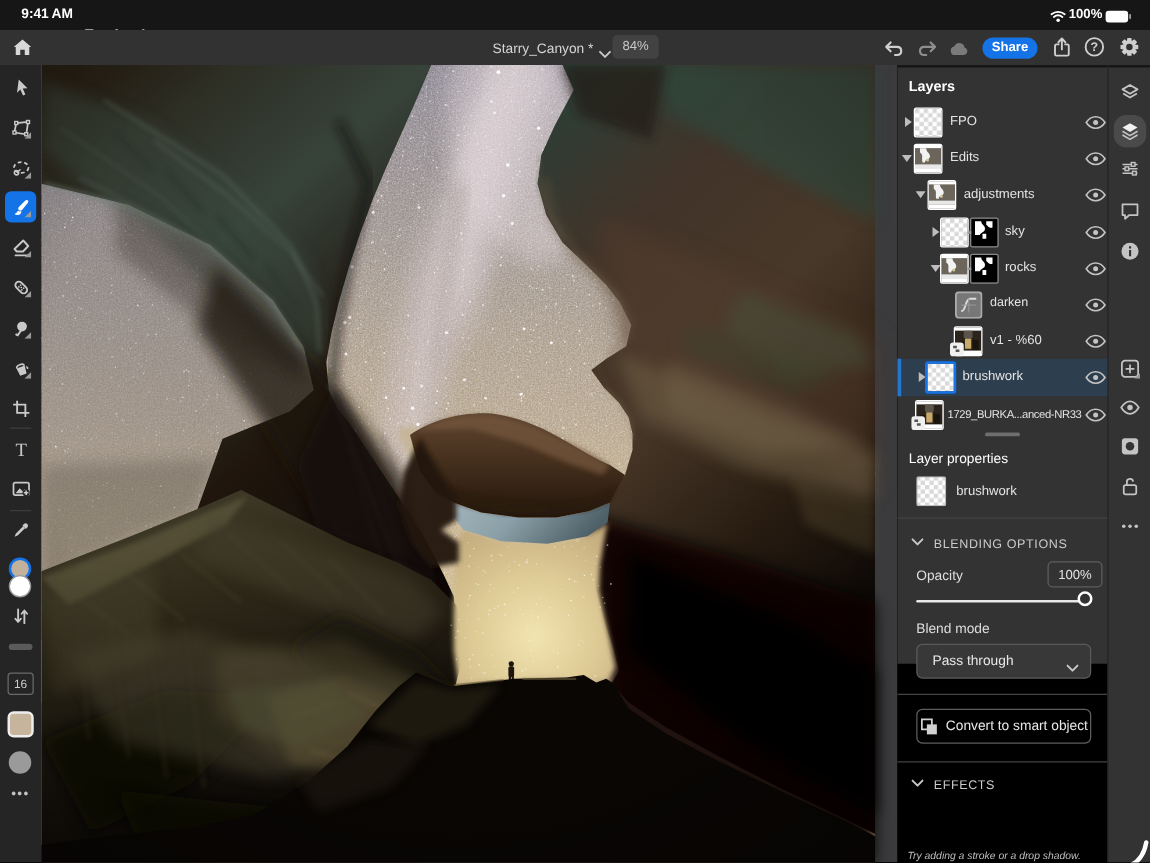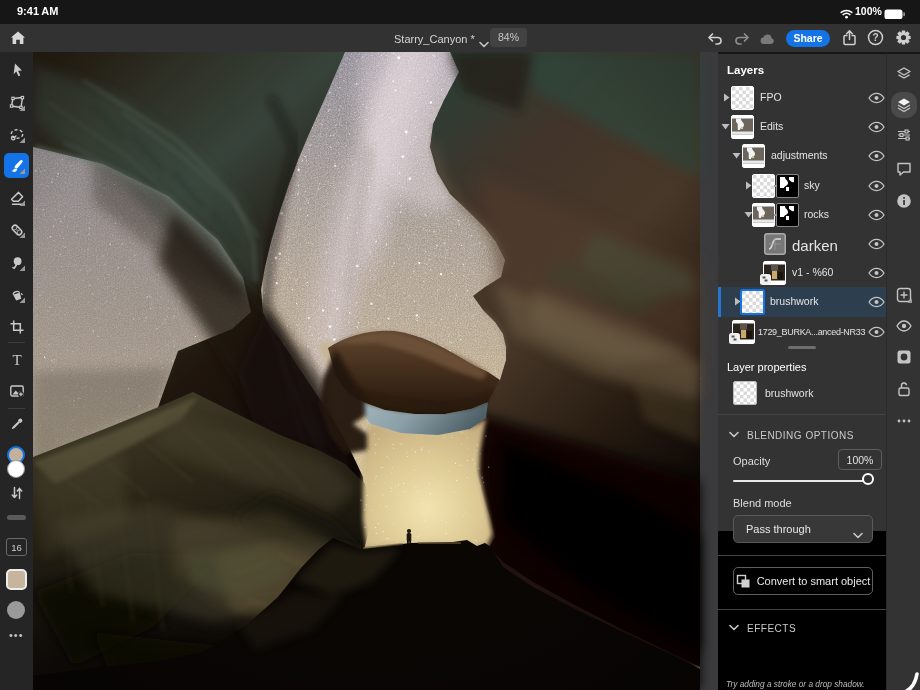--- a/index.html
+++ b/index.html
@@ -3189,21 +3189,21 @@
         <rect x="9" y="12" width="3" height="4" fill="#fff"></rect>
       </g>
       <rect x="-0.5" y="-0.5" width="22" height="23" rx="1.5" fill="none" stroke="#888" stroke-width="1"></rect>
     </svg>
     <div style="position:absolute;left:56.0px;top:160px;width:3px;height:2px;background:#9a9a9a"></div>
     <div style="position:absolute;left:86px;top:154px;font-size:10.5px;color:#e3e3e3;white-space:nowrap">rocks</div>
     <svg width="17" height="12" viewBox="0 0 17 12" style="position:absolute;left:150px;top:155px">
       <path d="M1,6 C3.2,2.6 5.6,1.4 8.5,1.4 C11.4,1.4 13.8,2.6 16,6 C13.8,9.4 11.4,10.6 8.5,10.6 C5.6,10.6 3.2,9.4 1,6 Z" fill="none" stroke="#c4c4c4" stroke-width="1.3"></path>
       <circle cx="8.5" cy="6" r="2" fill="#c4c4c4"></circle>
     </svg>
-    <div style="position:absolute;left:74px;top:183px;font-size:15px;color:#e3e3e3;white-space:nowrap">darken</div>
+    <div style="position:absolute;left:74px;top:183px;font-size:10px;color:#e3e3e3;white-space:nowrap">darken</div>
     <svg width="17" height="12" viewBox="0 0 17 12" style="position:absolute;left:150px;top:184px">
       <path d="M1,6 C3.2,2.6 5.6,1.4 8.5,1.4 C11.4,1.4 13.8,2.6 16,6 C13.8,9.4 11.4,10.6 8.5,10.6 C5.6,10.6 3.2,9.4 1,6 Z" fill="none" stroke="#c4c4c4" stroke-width="1.3"></path>
       <circle cx="8.5" cy="6" r="2" fill="#c4c4c4"></circle>
     </svg>
     <svg width="29" height="30" viewBox="-4 -4 29 30" style="position:absolute;left:42px;top:204px">
       <defs>
         <pattern id="chk" width="7" height="7" patternUnits="userSpaceOnUse">
           <rect width="7" height="7" fill="#fff"></rect>
           <rect width="3.5" height="3.5" fill="#d9d9d9"></rect>
           <rect x="3.5" y="3.5" width="3.5" height="3.5" fill="#d9d9d9"></rect>

